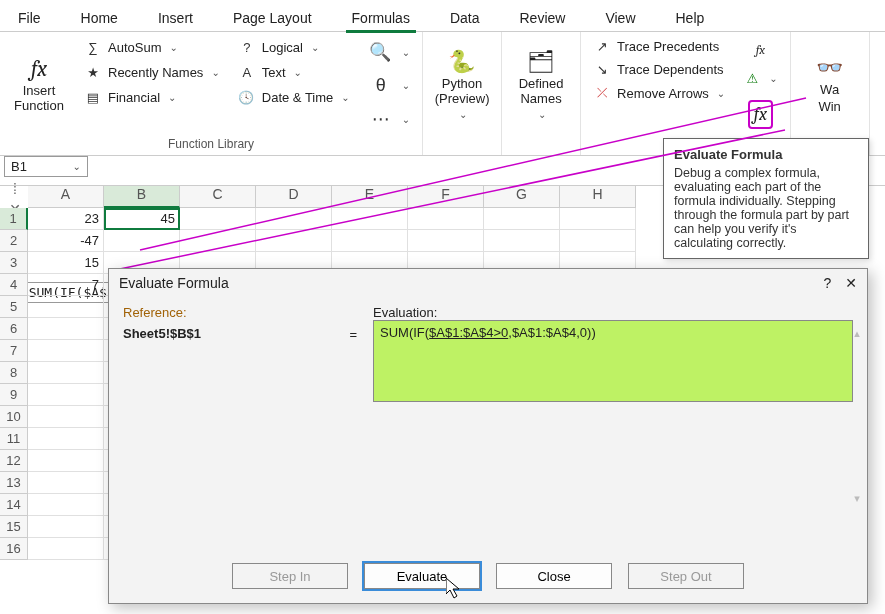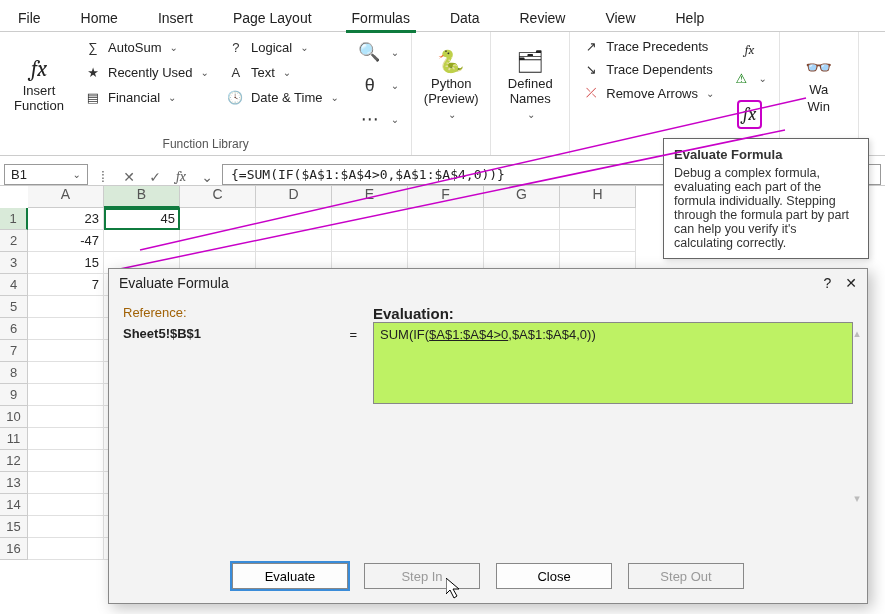--- a/index.html
+++ b/index.html
@@ -21,21 +21,21 @@
   .col { display:flex; flex-direction:column; gap:2px; }
   .smallbtn { display:flex; align-items:center; gap:6px; padding:4px 6px; cursor:pointer; white-space:nowrap; }
   .smallbtn .ic { width:18px; text-align:center; color:#333; }
   .chev { font-size:10px; color:#555; margin-left:2px; }
   .lookup-col { display:flex; flex-direction:column; gap:4px; justify-content:center; align-items:center; }
   .lookup-col .ic { font-size:18px; width:26px; text-align:center; }
   .trace-col .smallbtn { padding:3px 6px; }
   .fx-badge { border:2px solid #c800c8; border-radius:4px; padding:2px 4px; font-style:italic; font-family:Cambria,serif; font-size:18px; }
   
   
-  .fxbar { display:flex; align-items:flex-end; border-bottom:1px solid #ccc; height:30px; padding:0 4px; gap:4px; }
+  .fxbar { display:flex; align-items:flex-start; border-bottom:1px solid #ccc; height:30px; padding:0 4px; gap:4px;flex-direction:column; }
   .namebox { width:84px; border:1px solid #999; padding:2px 6px; font-size:13px; display:flex; align-items:center; justify-content:space-between; }
   .fxbar .glyph { width:22px; text-align:center; color:#666; font-size:14px; }
   .fxinput { flex:1; border:1px solid #999; padding:2px 8px; font-family:Consolas, monospace; font-size:13px; display:flex; align-items:center; }
   
   
   .grid { position:relative; }
   .colheads { display:flex; height:22px; margin-left:28px; }
   .colhead { width:76px; border:1px solid #ccc; border-top:none; border-left:none; text-align:center; font-size:14px; color:#555; background:#f6f6f6; }
   .colhead.sel { background:#d9ead9; border-bottom:2px solid #0f7b3e; }
   .rows { }
@@ -49,21 +49,21 @@
   .tooltip { position:absolute; top:138px; left:663px; width:206px; border:1px solid #666; background:#fff; padding:8px 10px; font-size:12.5px; color:#333; box-shadow:2px 2px 6px rgba(0,0,0,.15); z-index:30; }
   .tooltip .tt-title { font-weight:600; margin-bottom:4px; font-size:13px; }
   
   
   .dialog { position:absolute; top:268px; left:108px; width:760px; height:336px; border:1px solid #888; background:#f3f3f3; box-shadow:4px 4px 14px rgba(0,0,0,.25); z-index:40; display:flex; flex-direction:column; }
   .dlg-title { display:flex; align-items:center; justify-content:space-between; padding:6px 10px; font-size:14px; background:#f3f3f3; }
   .dlg-title .right { display:flex; gap:14px; font-size:14px; }
   .dlg-body { flex:1; padding:8px 14px 0 14px; position:relative; }
   .reflabel { font-size:13px; color:#a16207; }
   .refval { font-weight:700; font-size:13px; margin-top:6px; }
-  .evallabel { font-size:15px; color:#222;font-weight:bold; }
+  .evallabel { font-size:13px; color:#222; }
   .evalbox { border:1px solid #888; background:#bef264; width:480px; height:82px; padding:4px 6px; font-family:"Segoe UI", sans-serif; font-size:13px; overflow:auto; }
   .evalbox .under { text-decoration: underline; }
   .eq { font-size:13px; margin:0 6px; }
   .dlg-msg { font-size:13px; color:#222; padding:12px 18px; text-align:center; }
   .dlg-btns { display:flex; gap:16px; justify-content:center; padding:6px 0 14px 0; }
   .dbtn { width:116px; height:26px; border:1px solid #888; background:#fdfdfd; font-size:13px; cursor:pointer; }
   .dbtn.primary { outline:2px solid #3a8cd9; }
   .dbtn:disabled { color:#999; background:#f3f3f3; }
   .scroll-hint { position:absolute; right:4px; top:30px; bottom:52px; width:12px; color:#bbb; display:flex; flex-direction:column; justify-content:space-between; align-items:center; font-size:11px; }
   
@@ -93,21 +93,21 @@
         <span>Insert Function</span>
       </div>
       <div class="col">
         <div class="smallbtn">
             <span class="ic">∑</span>
             <span>AutoSum</span>
             <span class="chev">⌄</span>
           </div>
         <div class="smallbtn">
             <span class="ic">★</span>
-            <span>Recently Used</span>
+            <span>Recently Names</span>
             <span class="chev">⌄</span>
           </div>
         <div class="smallbtn">
             <span class="ic">▤</span>
             <span>Financial</span>
             <span class="chev">⌄</span>
           </div>
       </div>
       <div class="col">
         <div class="smallbtn">
@@ -443,22 +443,22 @@
         <div class="evallabel">Evaluation:</div>
         <div class="evalbox"><span>SUM(IF(</span><span class="under">$A$1:$A$4&gt;0</span><span>,$A$1:$A$4,0))</span></div>
       </div>
     </div>
     <div class="scroll-hint">
         <span>▴</span>
         <span>▾</span>
       </div>
   </div>
   <div class="dlg-btns">
+    <button class="dbtn" disabled="">Step In</button>
     <button class="dbtn primary">Evaluate</button>
-    <button class="dbtn" disabled="">Step In</button>
     <button class="dbtn">Close</button>
     <button class="dbtn" disabled="">Step Out</button>
   </div>
 </div>
 
 <svg class="lines" width="885" height="614">
   <line x1="140" y1="250" x2="806" y2="98" stroke="#c800c8" stroke-width="1.5"></line>
   <line x1="115" y1="270" x2="785" y2="130" stroke="#c800c8" stroke-width="1.5"></line>
 </svg>
 

